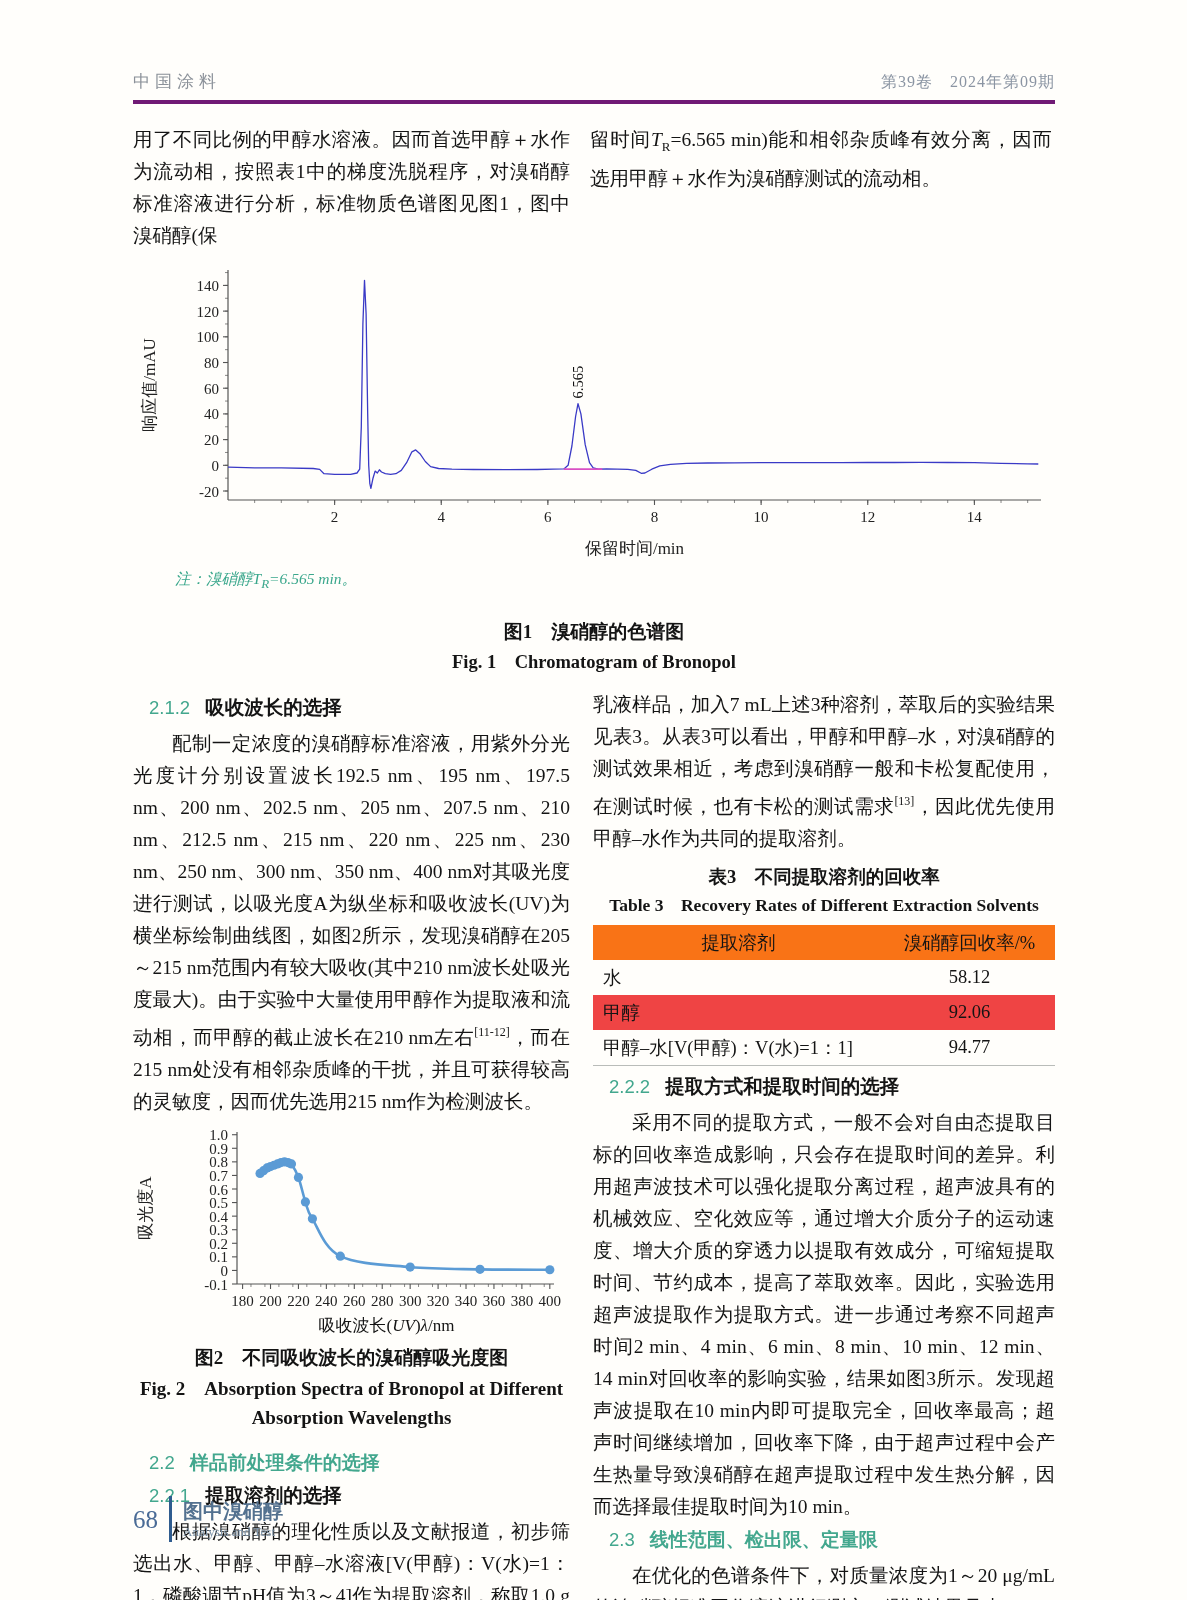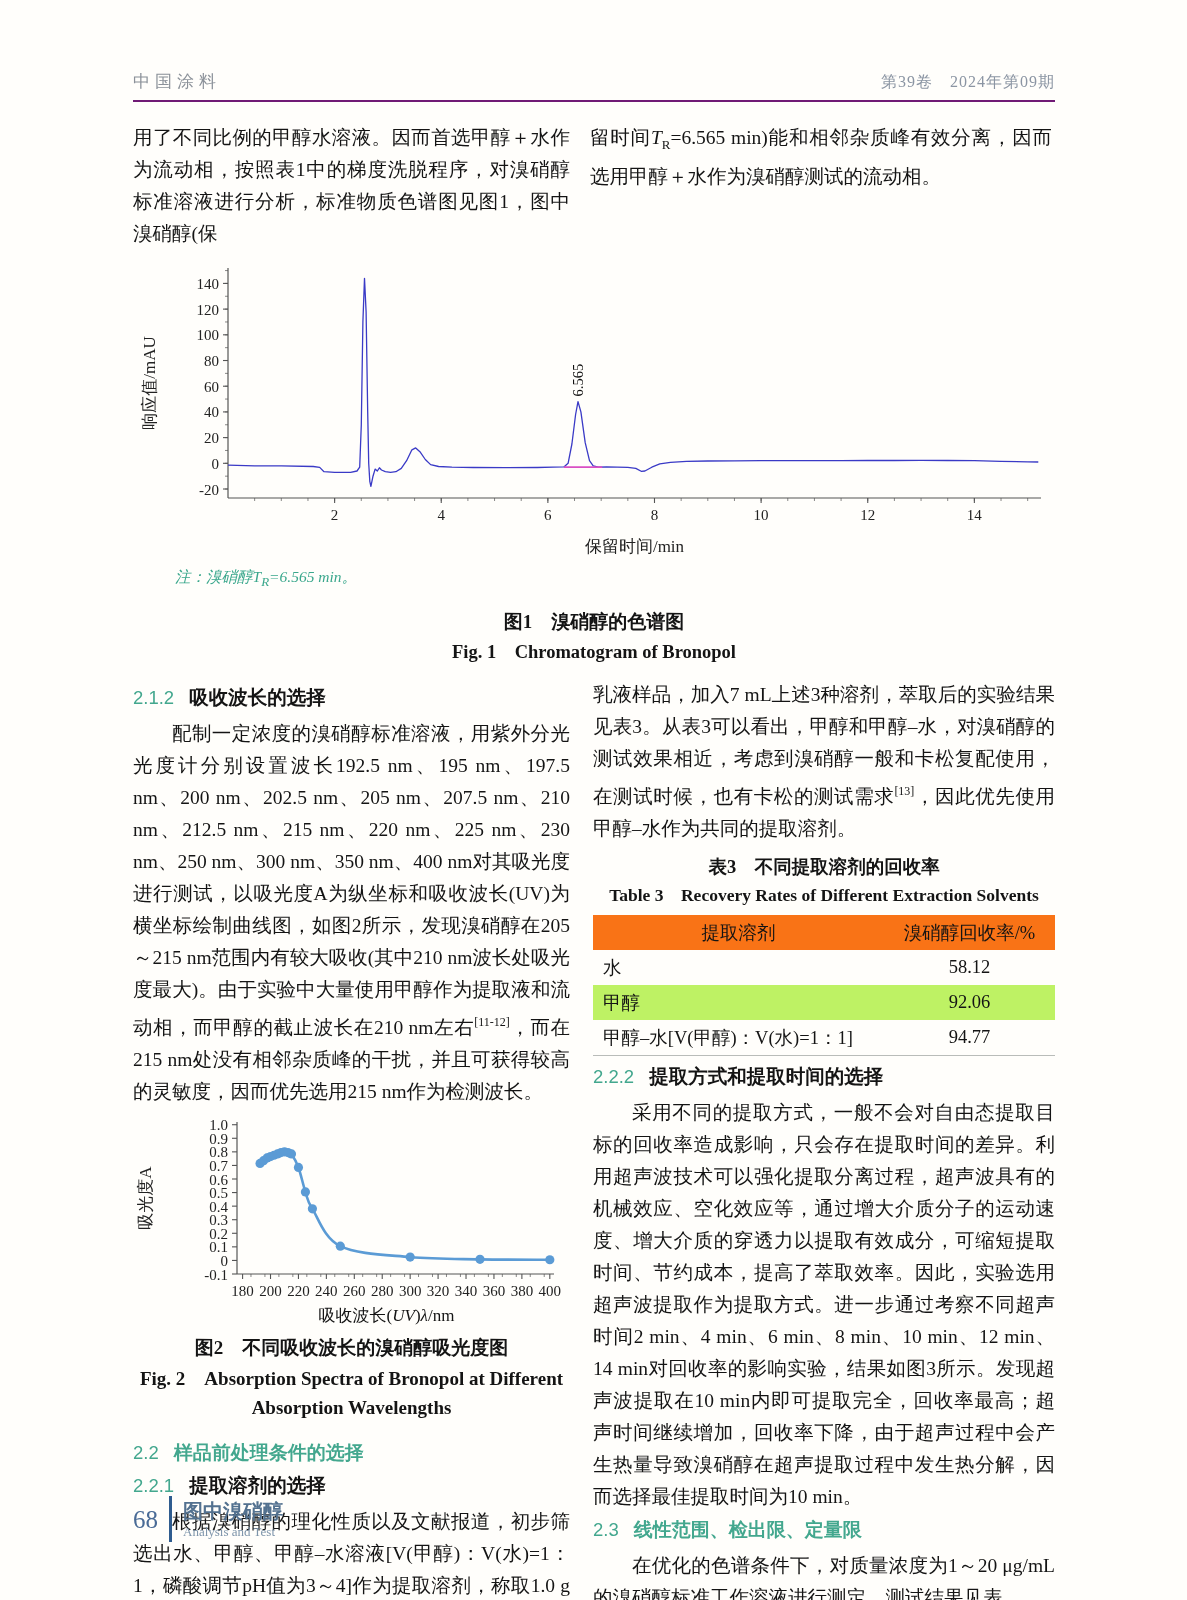--- a/index.html
+++ b/index.html
@@ -1,64 +1,64 @@
 <!DOCTYPE html>
 <html><head>
 <meta charset="utf-8">
 <style>
   * { margin:0; padding:0; box-sizing:border-box; }
   body { width:1187px; height:1600px; background:#fffefb; font-family:"Liberation Serif","DejaVu Serif",serif; color:#141414; overflow:hidden; }
   .page { position:relative; width:1187px; height:1600px; padding:70px 132px 0 133px; }
 
   
-  .page-header { display:flex; justify-content:space-between; align-items:flex-end; border-bottom:2px solid #701a75; padding-bottom:7px; }
+  .page-header { display:flex; justify-content:space-between; align-items:flex-end; border-bottom:4px solid #701a75; padding-bottom:7px; }
   .journal-name { font-size:17px; color:#8b9199; letter-spacing:5px; }
   .issue-info { font-size:16px; color:#8b95a3; letter-spacing:1px; }
 
   
   .intro-row, .cols { display:flex; gap:23px; }
   .col-l { width:437px; }
   .col-r { width:462px; }
   .para { font-size:19.5px; line-height:32px; text-align:justify; }
   .indent { text-indent:2em; }
   sup.ref { font-size:12px; }
   .isub { font-size:13px; vertical-align:sub; }
   .ital { font-style:italic; }
   .intro-row { margin-top:20px;gap:20px; }
 
   
   figure { text-align:center; }
   .fig1-block { margin-top:8px; }
   .fig-note { font-size:15.5px; font-style:italic; color:#3aa78c; text-align:left; margin:2px 0 0 42px; line-height:22px; }
-  .cap-cn { font-size:19px; font-weight:bold; margin-top:16px; line-height:26px; }
+  .cap-cn { font-size:19px; font-weight:bold; margin-top:24px; line-height:26px; }
   .cap-en { font-size:18.5px; font-weight:bold; margin-top:4px; line-height:26px; }
   .fig2-block { margin-top:6px; }
   .fig2-xlabel { font-size:17px; line-height:24px; text-align:center; margin-left:70px; }
   .fig2-cap-cn { font-size:19px; font-weight:bold; margin-top:6px; line-height:28px; }
   .fig2-cap-en { font-size:19px; font-weight:bold; margin-top:2px; line-height:29px; }
   svg text { font-family:"Liberation Serif","DejaVu Serif",serif; }
 
   
-  .sec-head { line-height:26px; margin:6px 0; }
+  .sec-head { line-height:26px; margin:6px 16px; }
   .sec-num { color:#43a78e; font-family:"Liberation Sans","DejaVu Sans",sans-serif; font-size:18.5px; margin-right:15px; }
   .sec-title-black { font-size:19.5px; font-weight:600; }
   .sec-title-teal { color:#43a78e; font-family:"Liberation Sans","DejaVu Sans",sans-serif; font-size:19px; font-weight:bold; }
   .mt18 { margin-top:18px; }
   .mt8 { margin-top:8px; }
   .mt4 { margin-top:4px; }
 
   
   .tbl-title-cn { font-size:18.5px; font-weight:bold; text-align:center; margin-top:10px; line-height:25px; }
   .tbl-title-en { font-size:17.5px; font-weight:bold; text-align:center; margin-top:3px; line-height:24px; }
   table.t3 { width:100%; border-collapse:collapse; margin-top:8px; font-size:18.5px; border-bottom:1px solid #b9bcb9; }
   table.t3 th { font-weight:normal; background:#f97316; text-align:center; padding:5px 2px; }
   table.t3 td { padding:5px 2px; }
   table.t3 td.solv { text-align:left; padding-left:10px; }
   table.t3 td.val { text-align:center; }
-  table.t3 tr.stripe td { background:#bef264; }
+  table.t3 tr.stripe td { background:#ef4444; }
 
   
   .footer { position:absolute; left:133px; top:1496px; display:flex; align-items:center; gap:11px; }
   .pageno { font-size:25px; color:#4a6b96; align-self:flex-end; line-height:44px; }
   .fbar { width:3px; height:46px; background:#2f5c8f; }
   .fcol { display:flex; flex-direction:column; justify-content:center; }
   .fcn { font-family:"Liberation Sans","DejaVu Sans",sans-serif; font-size:20px; font-weight:600; color:#53718f; line-height:24px; }
   .fen { font-size:13px; color:#7d94aa; line-height:17px; }
 </style>
 </head>

